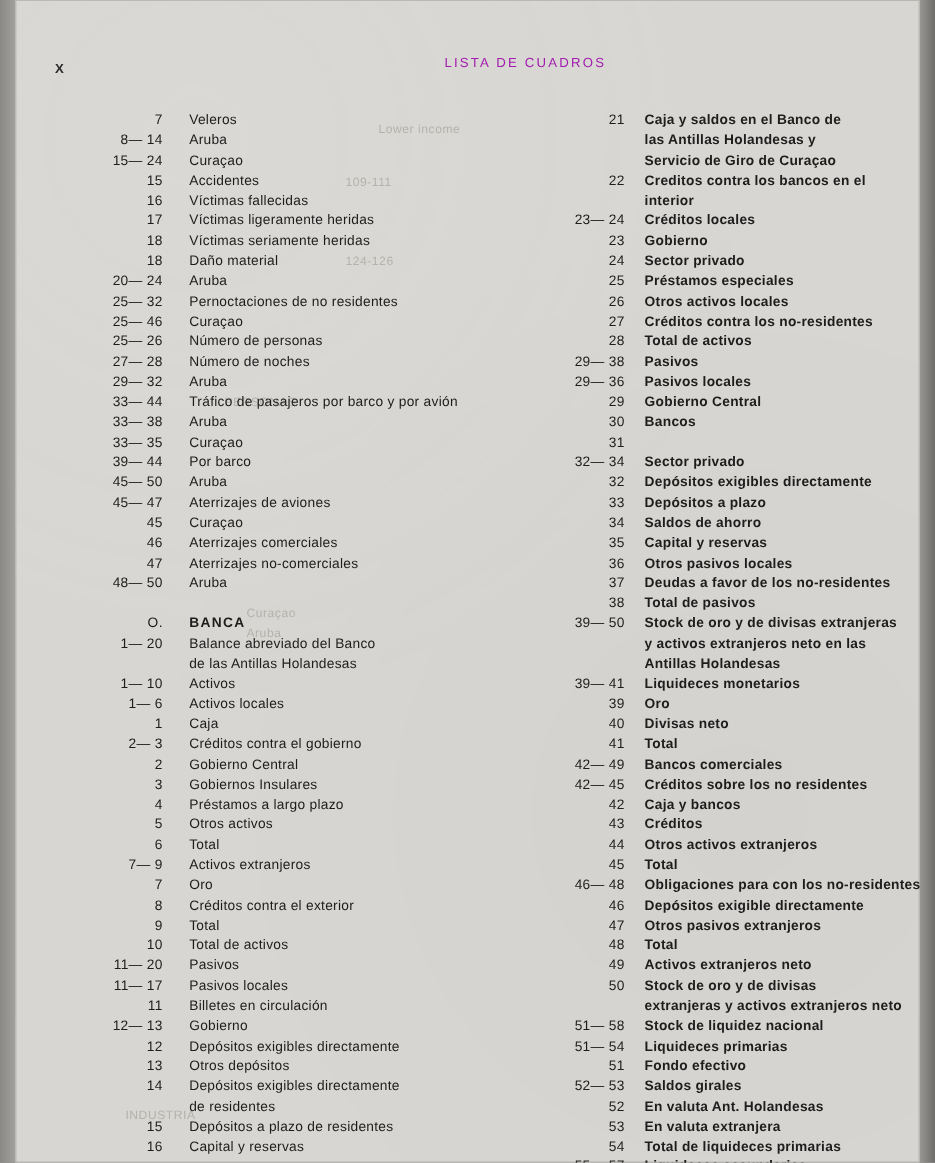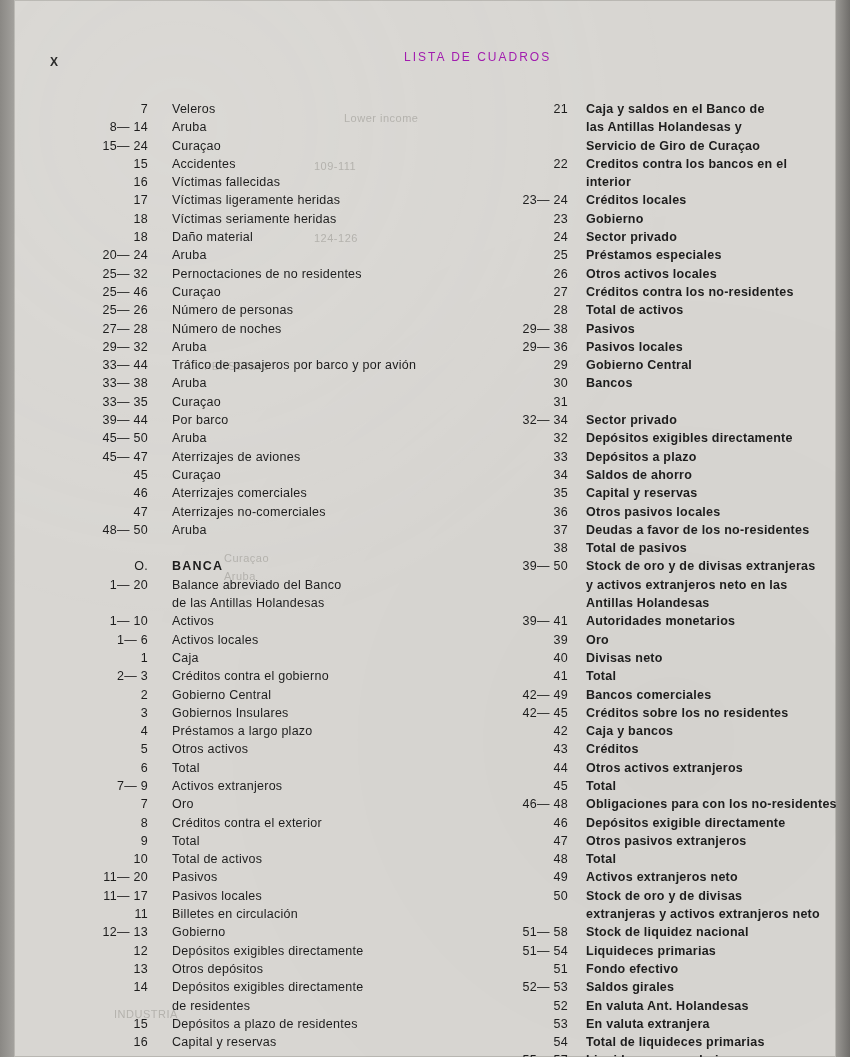--- a/index.html
+++ b/index.html
@@ -456,21 +456,21 @@
       <div class="row">
         <span class="num"></span>
         <span class="lbl">y activos extranjeros neto en las</span>
       </div>
       <div class="row">
         <span class="num"></span>
         <span class="lbl">Antillas Holandesas</span>
       </div>
       <div class="row">
         <span class="num">39— 41</span>
-        <span class="lbl">Autoridades monetarios</span>
+        <span class="lbl">Liquideces monetarios</span>
       </div>
       <div class="row">
         <span class="num">39</span>
         <span class="lbl">Oro</span>
       </div>
       <div class="row">
         <span class="num">40</span>
         <span class="lbl">Divisas neto</span>
       </div>
       <div class="row">

